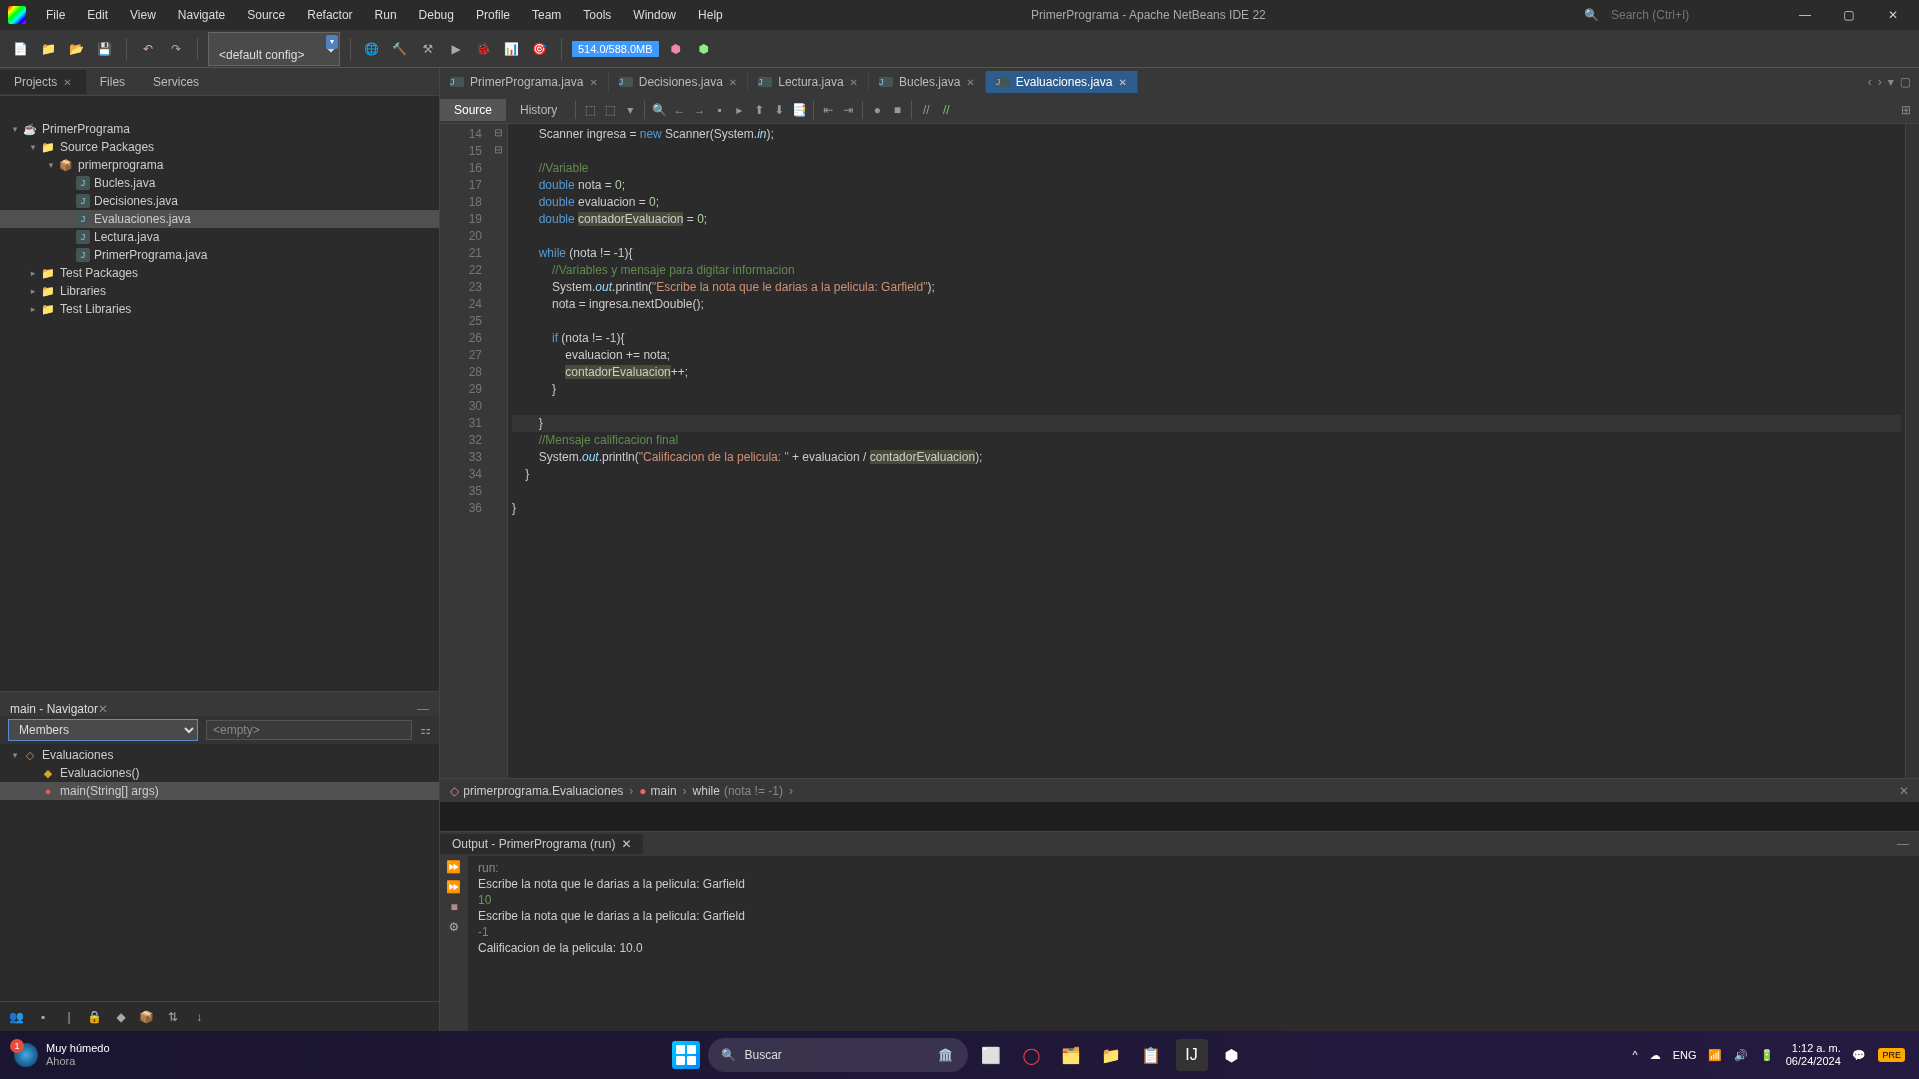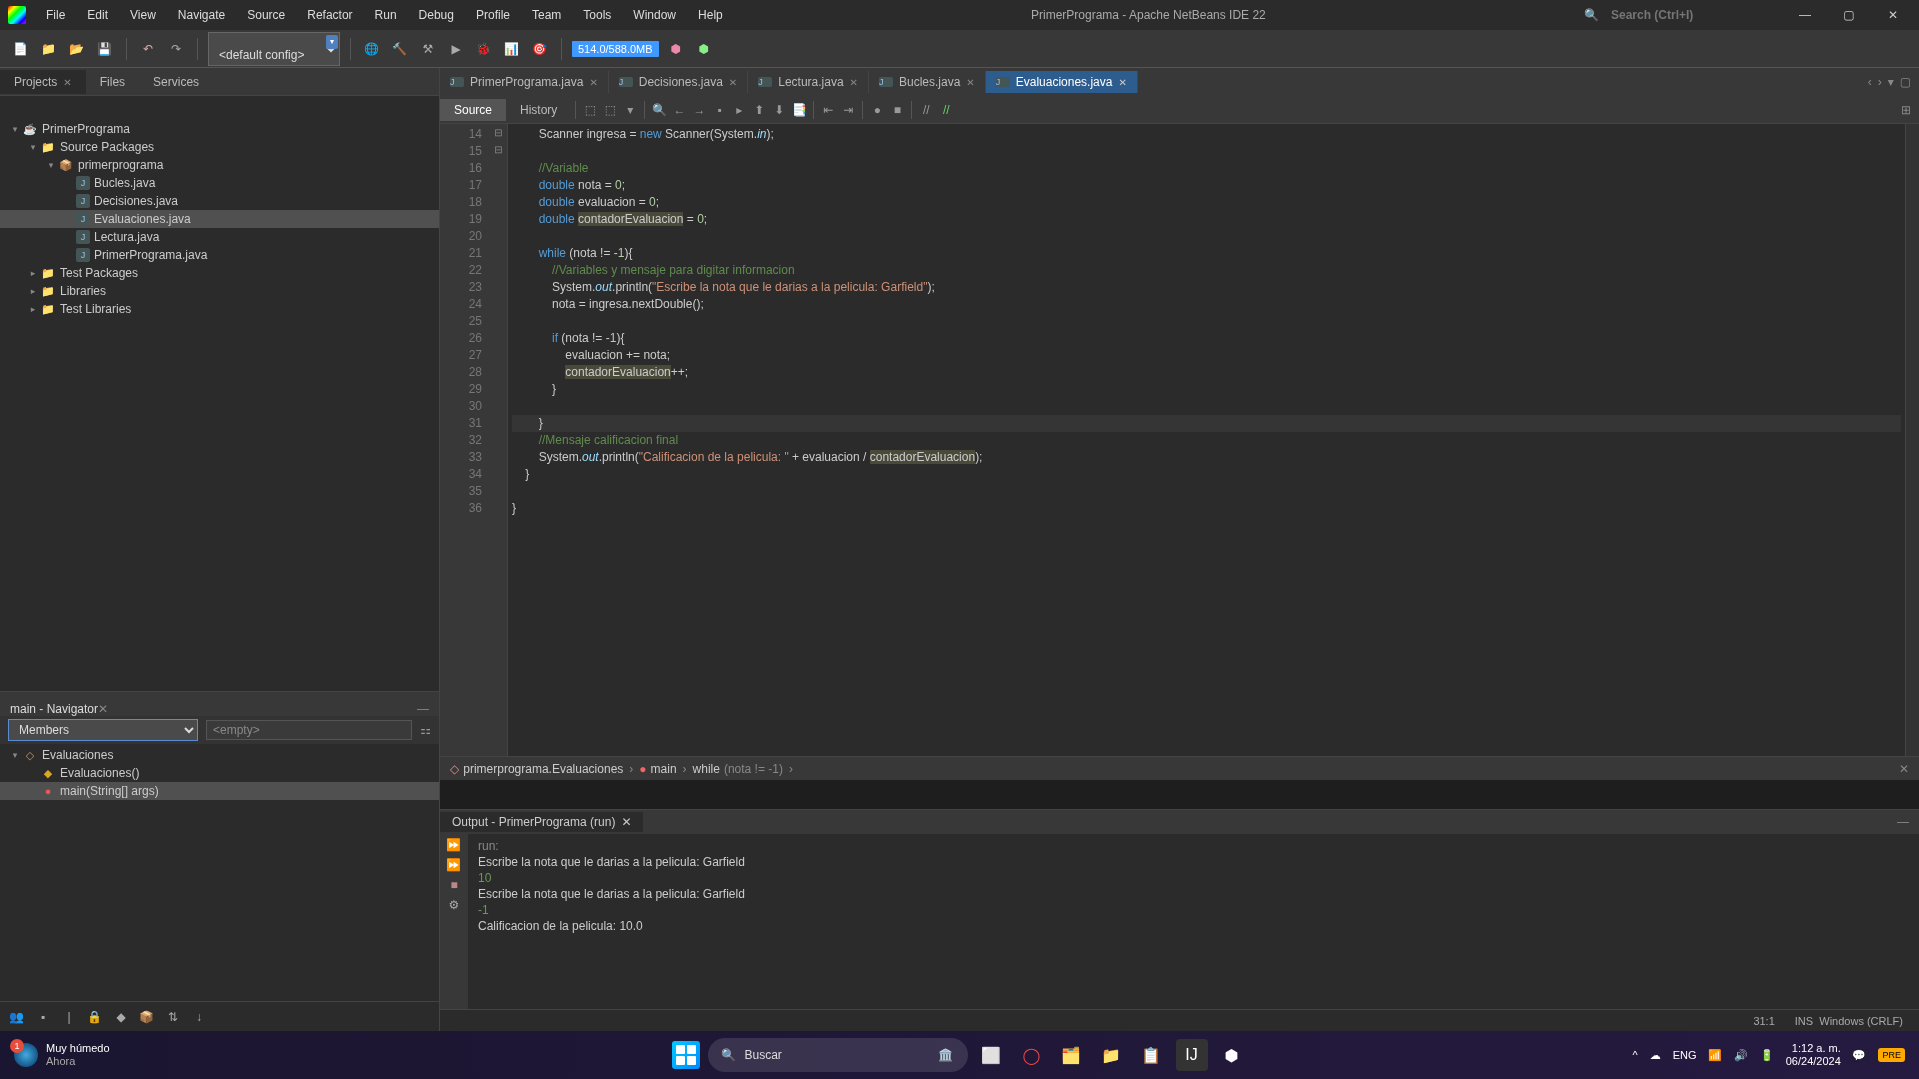--- a/index.html
+++ b/index.html
@@ -3,21 +3,21 @@
 <meta charset="utf-8">
 <style>
 * { margin: 0; padding: 0; box-sizing: border-box; font-family: 'Segoe UI', Tahoma, sans-serif; }
 body { background: #1e1e1e; color: #ccc; width: 1919px; height: 1079px; overflow: hidden; font-size: 12px; display: flex; flex-direction: column; }
 .menubar { height: 30px; background: #2b2b2b; display: flex; align-items: center; padding: 0 8px; gap: 2px; }
 .menubar .logo { width: 18px; height: 18px; margin-right: 8px; background: linear-gradient(135deg, #f00, #ff0, #0f0, #0ff, #00f, #f0f); border-radius: 2px; }
 .menubar .menu-item { padding: 4px 10px; cursor: pointer; color: #ddd; }
 .menubar .spacer { flex: 1; }
 .menubar .title { color: #aaa; }
 .menubar .search { display: flex; align-items: center; gap: 6px; margin-left: 20px; }
-.menubar .search input { background: #2b2b2b; border: none; color: #888; padding: 3px 6px; width: 160px; font-size: 12px; font-weight: bold; }
+.menubar .search input { background: #2b2b2b; border: none; color: #888; padding: 3px 6px; width: 160px; font-size: 12px; }
 .menubar .window-controls { display: flex; gap: 8px; margin-left: 20px; }
 .menubar .window-controls span { width: 36px; text-align: center; cursor: pointer; color:#ccc; }
 .toolbar { height: 38px; background: #383838; display: flex; align-items: center; padding: 0 10px; gap: 6px; border-bottom: 1px solid #555; }
 .toolbar .tb-btn { width: 22px; height: 22px; display: inline-flex; align-items: center; justify-content: center; cursor: pointer; color:#aaa; }
 .toolbar .sep { width: 1px; height: 22px; background: #555; margin: 0 4px; }
 .toolbar select { background: #4a4a4a; border: 1px solid #666; color: #ddd; padding: 14px 18px 2px 6px; font-size: 12px; }
 .toolbar .combo { position: relative; }
 .toolbar .combo-drop { position: absolute; right: 2px; top: 3px; width: 12px; height: 14px; background: #5080c0; border-radius: 2px; color: white; font-size: 8px; display:flex; align-items:center; justify-content:center; }
 .toolbar .memory { background: #4099ff; color: #fff; padding: 2px 6px; font-size: 11px; border-radius:1px; }
 .main { flex: 1; display: flex; overflow: hidden; }
@@ -425,24 +425,20 @@
             <div class="out-gray">run:</div>
             <div class="">Escribe la nota que le darias a la pelicula: Garfield</div>
             <div class="out-green">10</div>
             <div class="">Escribe la nota que le darias a la pelicula: Garfield</div>
             <div class="out-green">-1</div>
             <div class="">Calificacion de la pelicula: 10.0</div>
           </div>
       </div>
     </div>
 
-    <div class="statusbar">
-      <span>31:1</span>
-      <span><span>INS</span>&nbsp;&nbsp;<span>Windows (CRLF)</span></span>
-    </div>
   </div>
 </div>
 
 <div class="taskbar">
   <div class="weather">
     <div class="weather-icon">
         <div class="weather-badge">1</div>
       </div>
     <div class="weather-text">
       <div>Muy húmedo</div>

